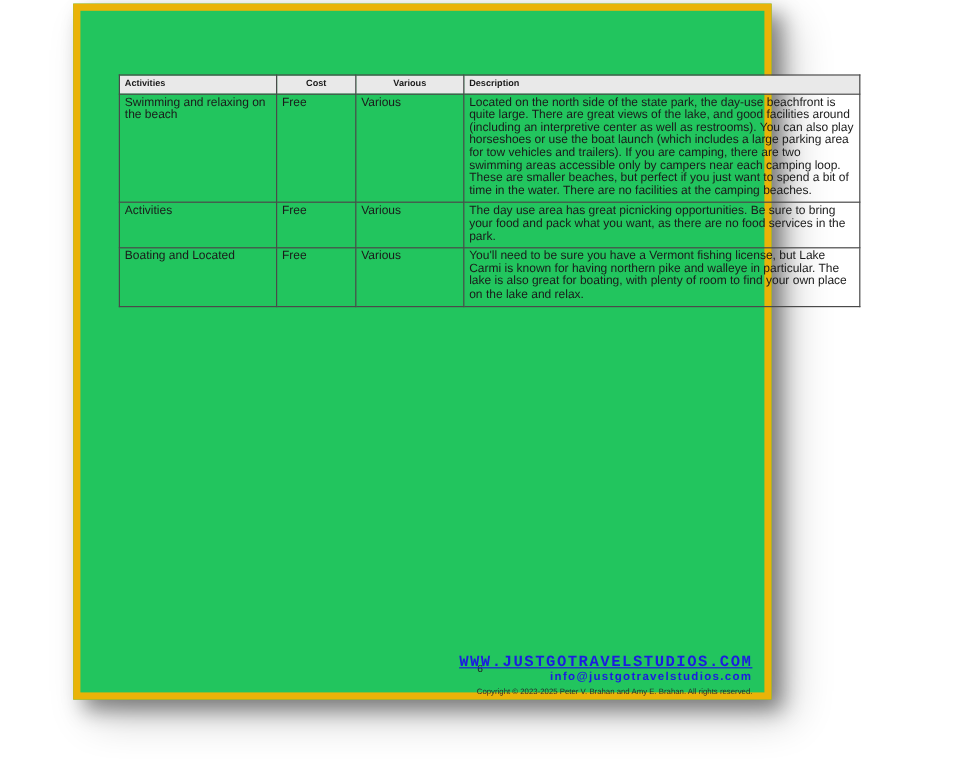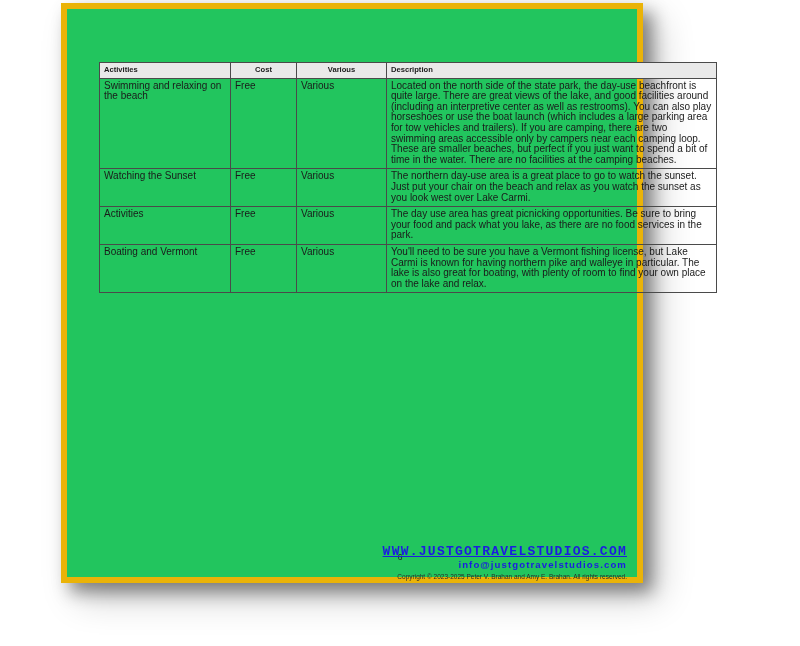--- a/index.html
+++ b/index.html
@@ -136,34 +136,28 @@
           <th class="c-desc">Description</th>
         </tr>
       </thead>
       <tbody>
         <tr class="r1">
           <td class="c-act">Swimming and relaxing on the beach</td>
           <td class="c-cost">Free</td>
           <td class="c-dur">Various</td>
           <td class="c-desc">Located on the north side of the state park, the day-use beachfront is quite large.  There are great views of the lake, and good facilities around (including an interpretive center as well as restrooms).  You can also play horseshoes or use the boat launch (which includes a large parking area for tow vehicles and trailers).  If you are camping, there are two swimming areas accessible only by campers near each camping loop.  These are smaller beaches, but perfect if you just want to spend a bit of time in the water.  There are no facilities at the camping beaches.</td>
         </tr>
-        <tr class="r2">
-          <td class="c-act">Watching the Sunset</td>
-          <td class="c-cost">Free</td>
-          <td class="c-dur">Various</td>
-          <td class="c-desc">The northern day-use area is a great place to go to watch the sunset.  Just put your chair on the beach and relax as you watch the sunset as you look west over Lake Carmi.</td>
-        </tr>
         <tr class="r3">
           <td class="c-act">Activities</td>
           <td class="c-cost">Free</td>
           <td class="c-dur">Various</td>
-          <td class="c-desc">The day use area has great picnicking opportunities.  Be sure to bring your food and pack what you lake, as there are no food services in the park.</td>
+          <td class="c-desc">The day use area has great picnicking opportunities.  Be sure to bring your food and pack what you want, as there are no food services in the park.</td>
         </tr>
         <tr class="r4">
-          <td class="c-act">Boating and Vermont</td>
+          <td class="c-act">Boating and Located</td>
           <td class="c-cost">Free</td>
           <td class="c-dur">Various</td>
           <td class="c-desc">You'll need to be sure you have a Vermont fishing license, but Lake Carmi is known for having northern pike and walleye in particular.  The lake is also great for boating, with plenty of room to find your own place on the lake and relax.</td>
         </tr>
       </tbody>
     </table>
 
     <div id="footer">
 
 

